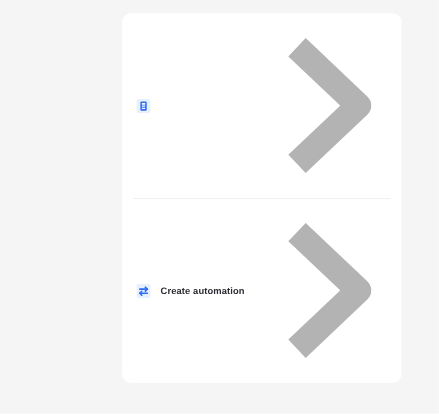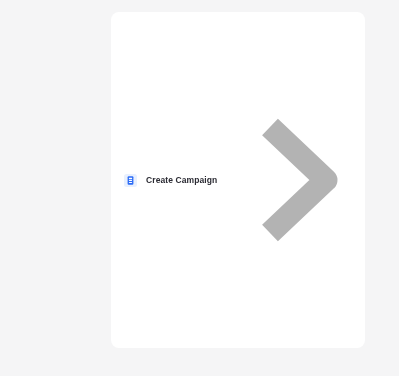--- a/index.html
+++ b/index.html
@@ -97,22 +97,38 @@
   <div class="action-row">
     <span class="row-icon">
       <svg viewBox="0 0 13 13" xmlns="http://www.w3.org/2000/svg">
         <rect x="0" y="0" width="13" height="13" rx="2.5" fill="#e8f0fe"></rect>
         <rect x="3.6" y="2.3" width="5.8" height="8.4" rx="1" fill="#2d6cf6"></rect>
         <rect x="4.9" y="3.7" width="3.2" height="1.5" rx="0.4" fill="#ffffff"></rect>
         <rect x="4.9" y="6" width="3.2" height="1.1" rx="0.4" fill="#ffffff"></rect>
         <rect x="4.9" y="7.9" width="3.2" height="1.1" rx="0.4" fill="#ffffff"></rect>
       </svg>
     </span>
-    <span class="row-label">Create Campaign</span>
     <span class="row-chevron">
       <svg viewBox="0 0 90 130" xmlns="http://www.w3.org/2000/svg">
         <path d="M 12 12 L 68 65 L 12 118" fill="none" stroke="#b3b3b3" stroke-width="23" stroke-linecap="butt" stroke-linejoin="round"></path>
       </svg>
     </span>
   </div>
 
+  <div class="action-row">
+    <span class="row-icon">
+      <svg viewBox="0 0 13 13" xmlns="http://www.w3.org/2000/svg">
+        <rect x="0" y="0" width="13" height="13" rx="2.5" fill="#e8f0fe"></rect>
+        <path d="M 3.1 4.9 L 9.9 4.9" stroke="#2d6cf6" stroke-width="1.5" stroke-linecap="round" fill="none"></path>
+        <path d="M 8.1 3.1 L 9.9 4.9 L 8.1 6.7" stroke="#2d6cf6" stroke-width="1.5" stroke-linecap="round" stroke-linejoin="round" fill="none"></path>
+        <path d="M 9.9 8.6 L 3.1 8.6" stroke="#2d6cf6" stroke-width="1.5" stroke-linecap="round" fill="none"></path>
+        <path d="M 4.9 6.8 L 3.1 8.6 L 4.9 10.4" stroke="#2d6cf6" stroke-width="1.5" stroke-linecap="round" stroke-linejoin="round" fill="none"></path>
+      </svg>
+    </span>
+    <span class="row-label">Create automation</span>
+    <span class="row-chevron">
+      <svg viewBox="0 0 90 130" xmlns="http://www.w3.org/2000/svg">
+        <path d="M 12 12 L 68 65 L 12 118" fill="none" stroke="#b3b3b3" stroke-width="23" stroke-linecap="butt" stroke-linejoin="round"></path>
+      </svg>
+    </span>
+  </div>
 
 </div>
 
 </body></html>

